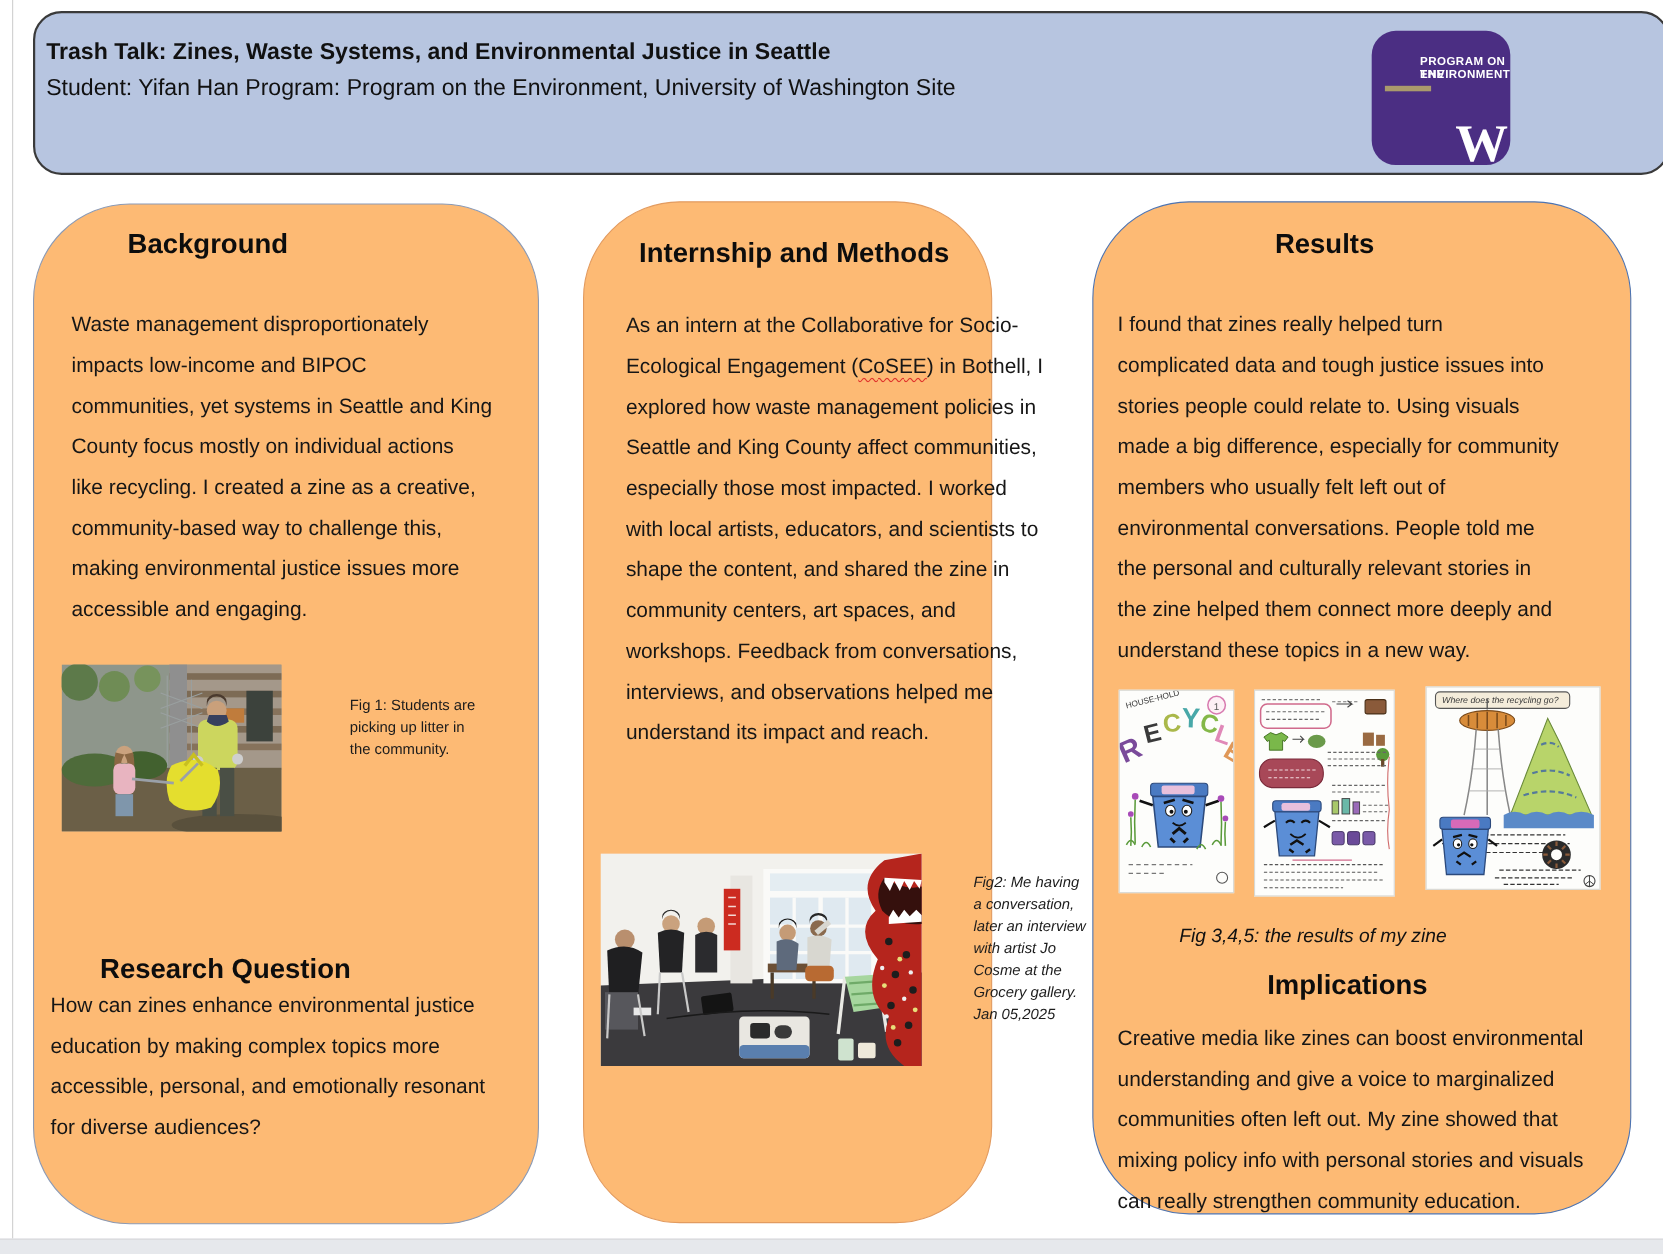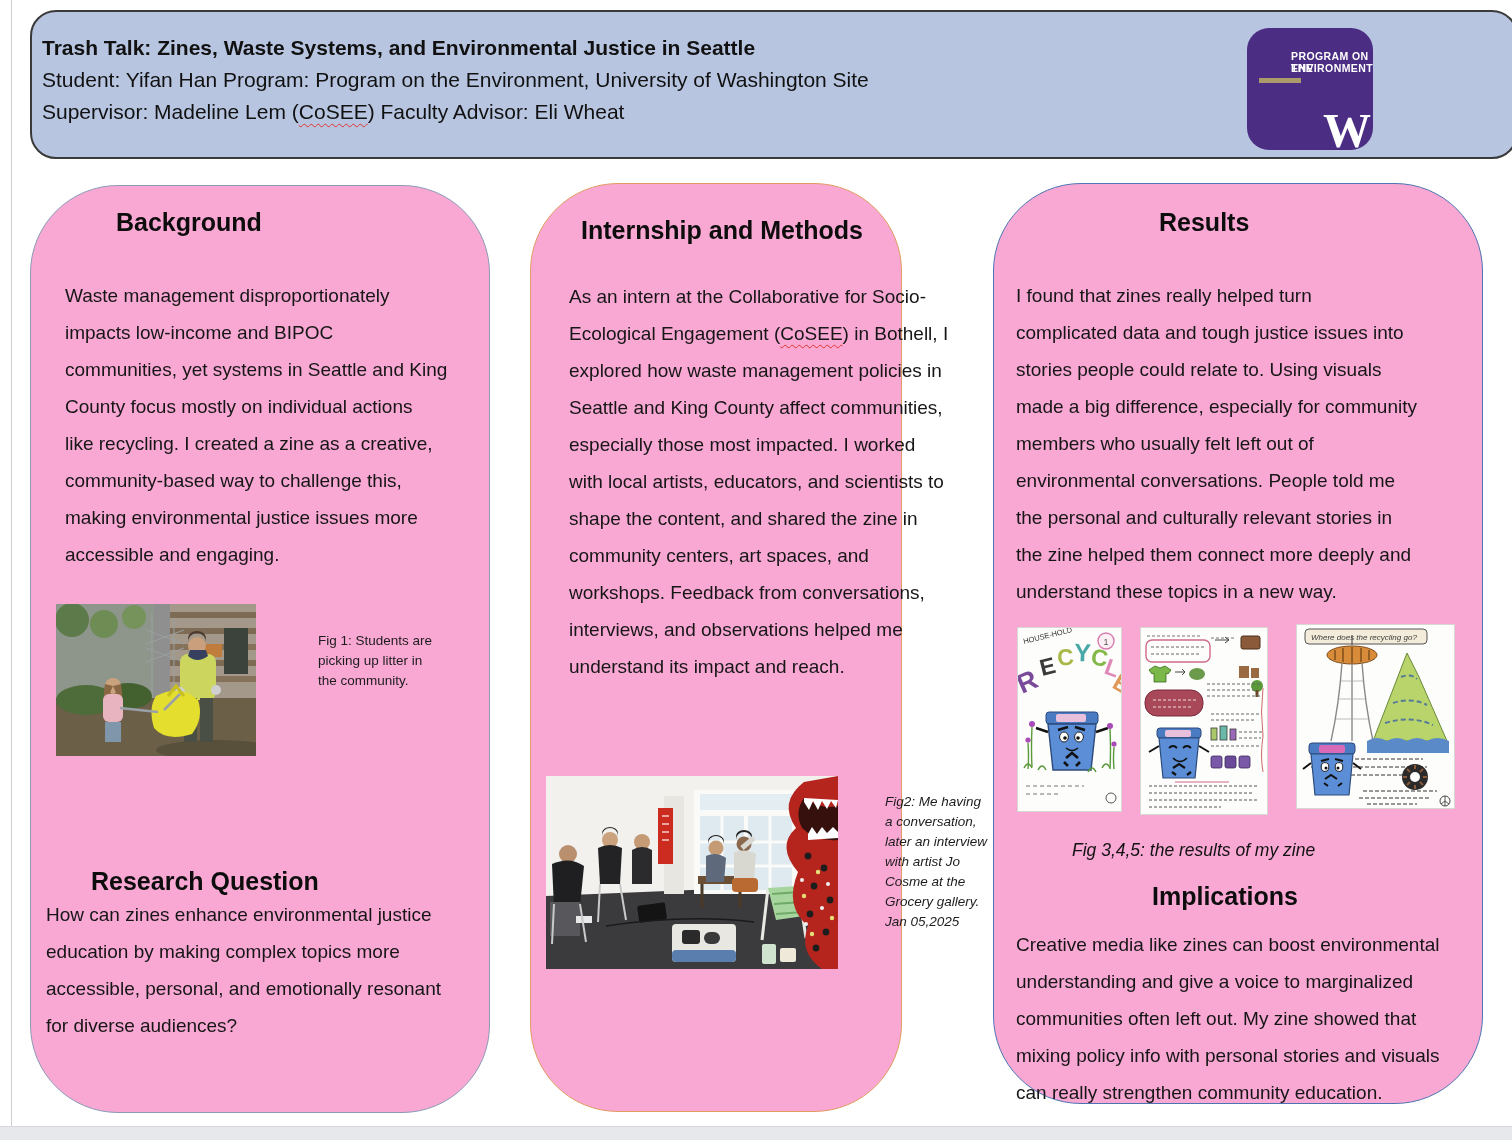--- a/index.html
+++ b/index.html
@@ -26,21 +26,21 @@
     position:absolute;left:1247px;top:28px;width:126px;height:122px;
     background:#4b2e83;border-radius:22px;overflow:hidden;
   }
   .logo-l1,.logo-l2{position:absolute;left:12px;color:#ffffff;font-weight:bold;font-size:10.5px;letter-spacing:.4px;margin-left:32px;}
   .logo-l1{top:22px;}
   .logo-l2{top:34px;}
   .logo-bar{position:absolute;left:12px;top:50px;width:42px;height:5px;background:#aa9a6c;}
   .logo-w{position:absolute;right:2px;bottom:-8px;color:#ffffff;font-family:"Liberation Serif",serif;font-weight:bold;font-size:48px;}
 
   
-  .panel{position:absolute;background:#f9a8d4;border-radius:88px;box-sizing:border-box;}
+  .panel{position:absolute;background:#fdba74;border-radius:88px;box-sizing:border-box;}
   .panel-left{left:30px;top:185px;width:460px;height:928px;border:1.6px solid #8b9ab5;}
   .panel-mid{left:530px;top:183px;width:372px;height:929px;border:1.6px solid #e29b60;}
   .panel-right{left:993px;top:183px;width:490px;height:921px;border:1.6px solid #4d74b2;}
 
   .heading{position:absolute;font-weight:bold;font-size:25px;color:#0d0d0d;white-space:pre;}
   .body{position:absolute;font-size:19px;line-height:37px;color:#161616;white-space:pre;}
   .caption{position:absolute;font-size:13.5px;line-height:20px;color:#1c1c1c;white-space:pre;margin-left:32px;}
   .caption.italic{font-style:italic;}
   .fig345{position:absolute;font-size:17.5px;font-style:italic;font-weight:500;color:#111;white-space:pre;}
 
@@ -48,21 +48,21 @@
   .figure svg{display:block;}
 </style>
 </head>
 <body>
 
 <div>
 
   <div class="edge-left"></div>
 
   <div class="header-box">
-    <div class="header-text"><span class="h-title">Trash Talk: Zines, Waste Systems, and Environmental Justice in Seattle</span><br><span>Student: Yifan Han Program: Program on the Environment, University of Washington Site</span><br><span><span>Supervisor: Madeline Lem (</span><span class="wavy">CoSEE</span><span>) Faculty Advisor: Eli Wheat</span></span></div>
+    <div class="header-text"><span class="h-title">Trash Talk: Zines, Waste Systems, and Environmental Justice in Seattle</span><br><span>Student: Yifan Han Program: Program on the Environment, University of Washington Site</span><br></div>
   </div>
 
   <div class="logo">
     <div class="logo-l1">PROGRAM ON THE</div>
     <div class="logo-l2">ENVIRONMENT</div>
     <div class="logo-bar"></div>
     <div class="logo-w">W</div>
   </div>
 
   <section class="panel panel-left">

